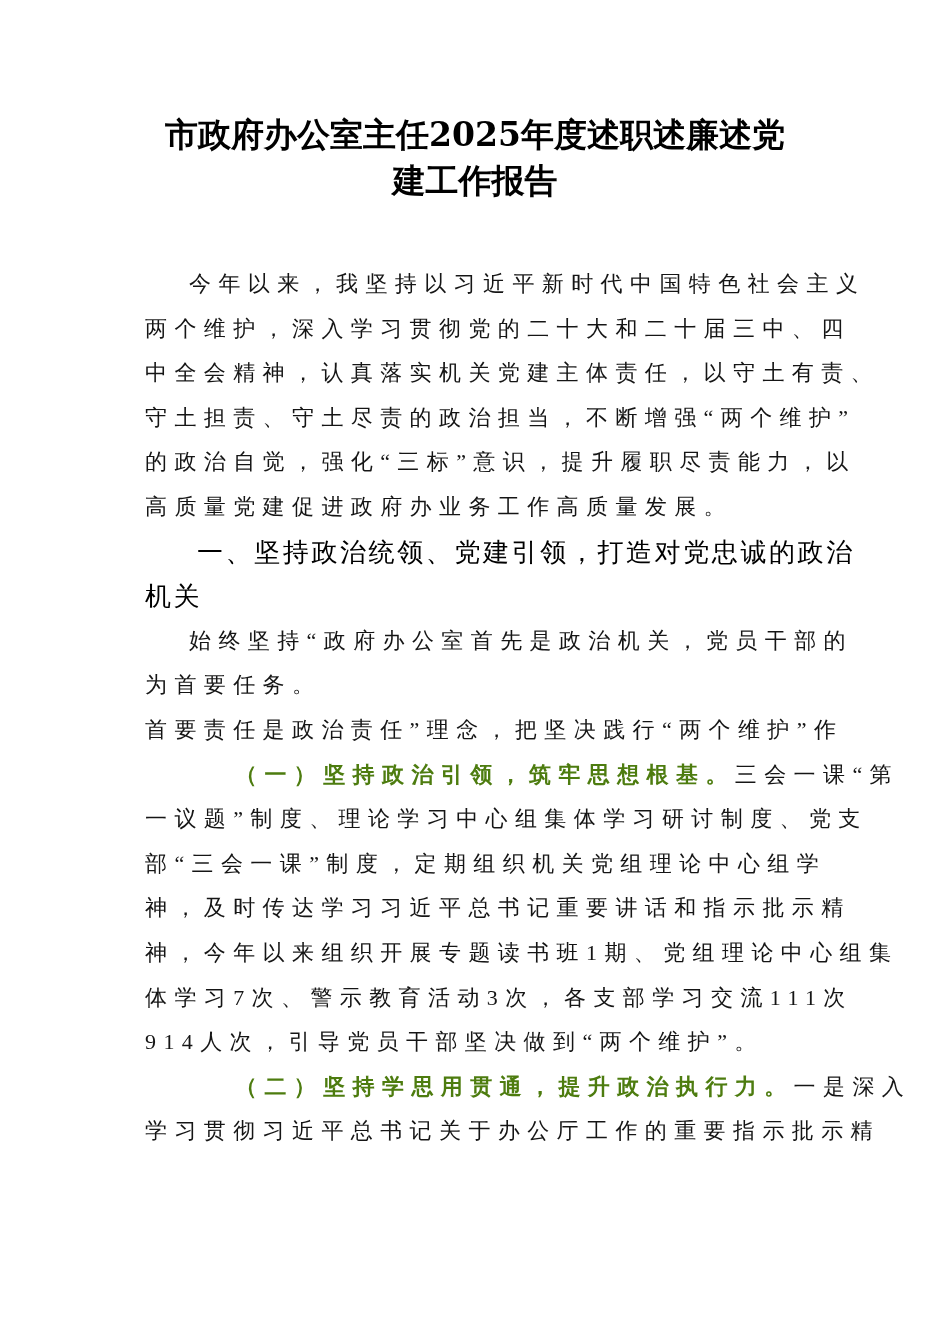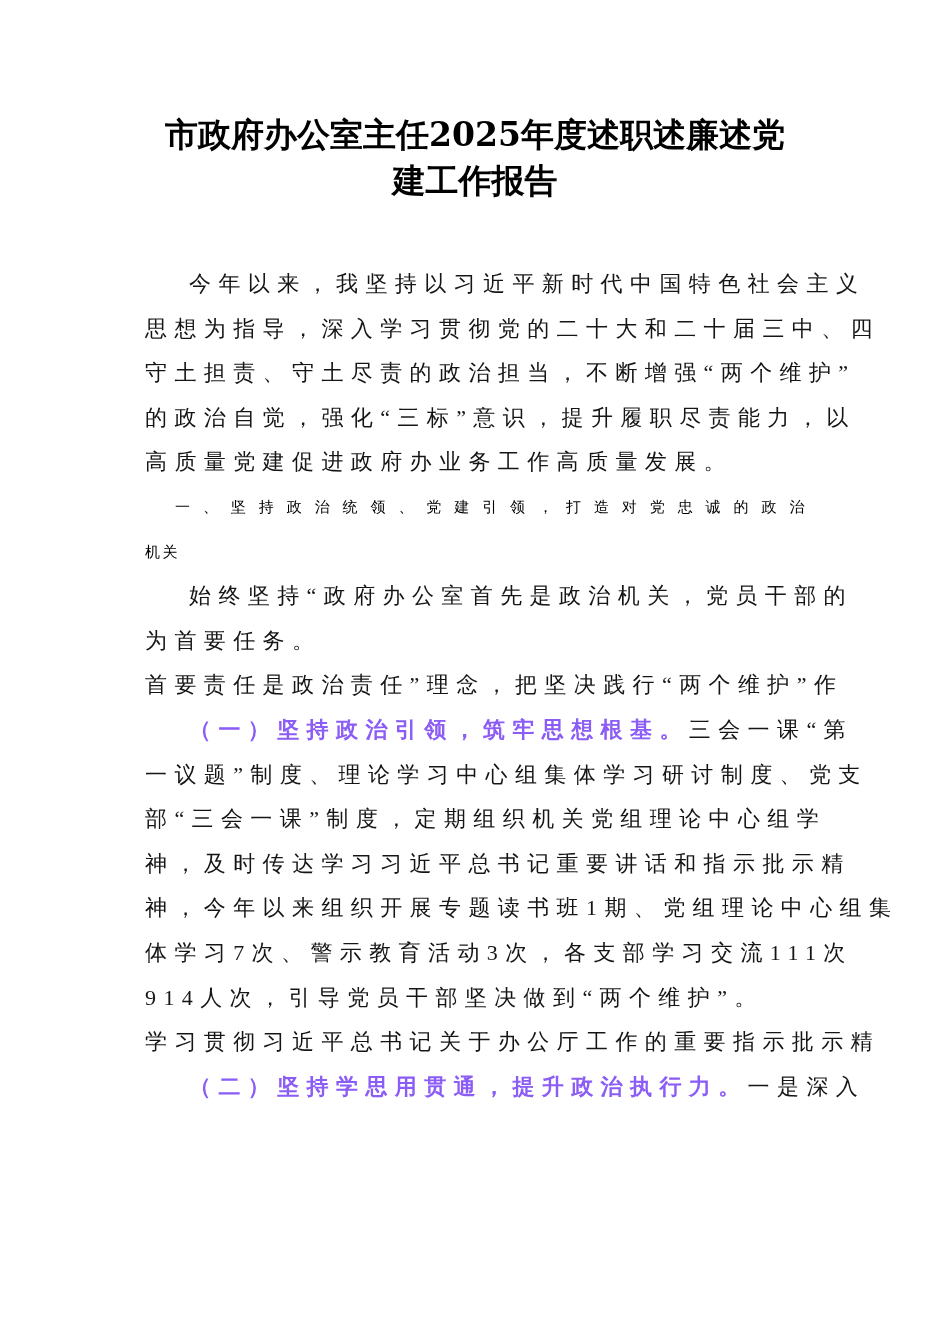--- a/index.html
+++ b/index.html
@@ -55,25 +55,26 @@
       text-indent: 2em;
       letter-spacing: 7.4px;
       color: #151515;
       word-break: break-all;
     }
     .para.heading1 {
       font-family: "DejaVu Sans", "Liberation Sans", sans-serif;
       font-weight: normal;
       letter-spacing: 2.6px;
       color: #000000;
-      font-size: 15px;
+      font-size: 26px;
     }
     .para .lead {
       font-weight: bold;
-      color: #8b5cf6;
+      color: #4d7c0f;
+      margin-left: 46px;
     }
     .line {
       display: block;
       white-space: nowrap;
       text-align: justify;
       text-align-last: justify;
     }
     .line.last {
       text-align-last: left;
     }
@@ -91,21 +92,22 @@
 
   <h1 class="title">
     <span class="tline">市政府办公室主任2025年度述职述廉述党</span>
     <span class="tline">建工作报告</span>
   </h1>
 
   <div class="body">
 
     <p class="para lines">
       <span class="line indent">今年以来，我坚持以习近平新时代中国特色社会主义</span>
-      <span class="line">思想为指导，深入学习贯彻党的二十大和二十届三中、四</span>
+      <span class="line">两个维护，深入学习贯彻党的二十大和二十届三中、四</span>
+      <span class="line">中全会精神，认真落实机关党建主体责任，以守土有责、</span>
       <span class="line">守土担责、守土尽责的政治担当，不断增强“两个维护”</span>
       <span class="line">的政治自觉，强化“三标”意识，提升履职尽责能力，以</span>
       <span class="line last">高质量党建促进政府办业务工作高质量发展。</span>
     </p>
 
     <p class="para heading1 lines">
       <span class="line indent">一、坚持政治统领、党建引领，打造对党忠诚的政治</span>
       <span class="line last">机关</span>
     </p>
 
@@ -119,18 +121,18 @@
       <span class="line indent"><span class="lead">（一）坚持政治引领，筑牢思想根基。</span><span>三会一课“第</span></span>
       <span class="line">一议题”制度、理论学习中心组集体学习研讨制度、党支</span>
       <span class="line">部“三会一课”制度，定期组织机关党组理论中心组学</span>
       <span class="line">神，及时传达学习习近平总书记重要讲话和指示批示精</span>
       <span class="line">神，今年以来组织开展专题读书班1期、党组理论中心组集</span>
       <span class="line">体学习7次、警示教育活动3次，各支部学习交流111次</span>
       <span class="line last">914人次，引导党员干部坚决做到“两个维护”。</span>
     </p>
 
     <p class="para lines">
+      <span class="line indent"><span class="lead">（二）坚持学思用贯通，提升政治执行力。</span><span>一是深入</span></span>
       <span class="line">学习贯彻习近平总书记关于办公厅工作的重要指示批示精</span>
-      <span class="line indent"><span class="lead">（二）坚持学思用贯通，提升政治执行力。</span><span>一是深入</span></span>
     </p>
 
   </div>
 </div>
 
 </body></html>

